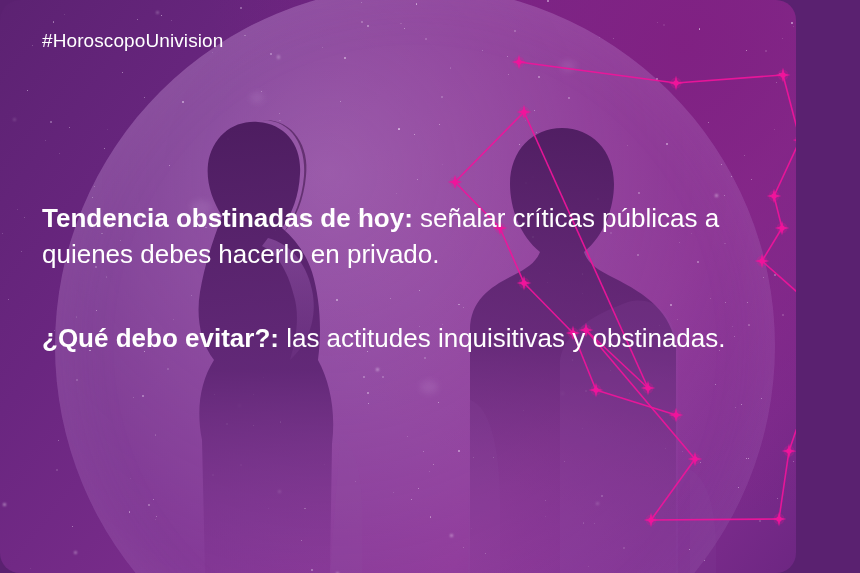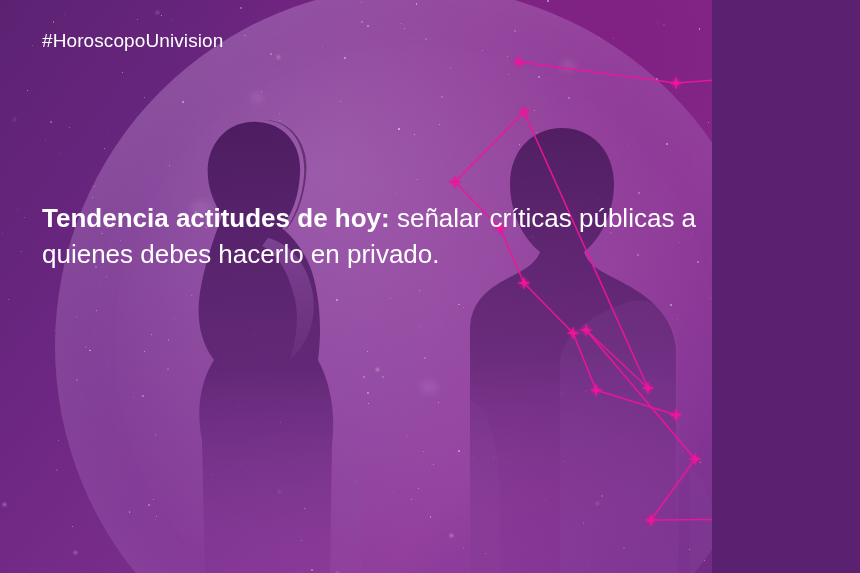--- a/index.html
+++ b/index.html
@@ -3,25 +3,26 @@
 <meta charset="utf-8">
 <style>
   * { margin:0; padding:0; box-sizing:border-box; }
   html, body {
     width:860px; height:573px;
     font-family:"Liberation Sans", sans-serif;
     overflow:hidden; background:#5a2170;
   }
   #stage {
     position:relative;
-    width:712px; height:573px;
+    width:796px; height:573px;
     overflow:hidden;
     background:
       radial-gradient(circle at 86% 8%, rgba(128,32,130,0.95) 0%, rgba(128,32,130,0) 55%),
       linear-gradient(128deg, #5c2272 0%, #6a2680 26%, #7b2d8c 52%, #8a3192 72%, #7d2c8d 88%, #6d2682 100%);
+    border-radius: 20px;
   }
 
   
   .moon {
     position:absolute;
     left:55px; top:-14px;
     width:720px; height:720px;
     border-radius:50%;
     background:
       radial-gradient(circle at 38% 26%, rgba(214,170,228,0.40) 0%, rgba(198,148,216,0.30) 32%,
@@ -545,17 +546,20 @@
         <circle cx="676" cy="415" r="5.5" fill="#F0149B" opacity="0.22"></circle>
         <circle cx="676" cy="415" r="2.6" fill="#F0149B"></circle>
         <path d="M676 407.5 L677.5 413.5 L683.5 415 L677.5 416.5 L676 422.5 L674.5 416.5 L668.5 415 L674.5 413.5 Z" fill="#F0149B" opacity="0.85"></path>
       </g>
     </svg>
 
   <div class="hashtag">#HoroscopoUnivision</div>
 
 
   <div class="para" id="para1">
-    <b>Tendencia actitudes de hoy:</b><span> señalar críticas públicas a quienes debes hacerlo en privado.</span>
+    <b>Tendencia obstinadas de hoy:</b><span> señalar críticas públicas a quienes debes hacerlo en privado.</span>
   </div>
 
+  <div class="para" id="para2">
+    <b>¿Qué debo evitar?:</b><span> las actitudes inquisitivas y obstinadas.</span>
+  </div>
 
 </div>
 
 </body></html>

